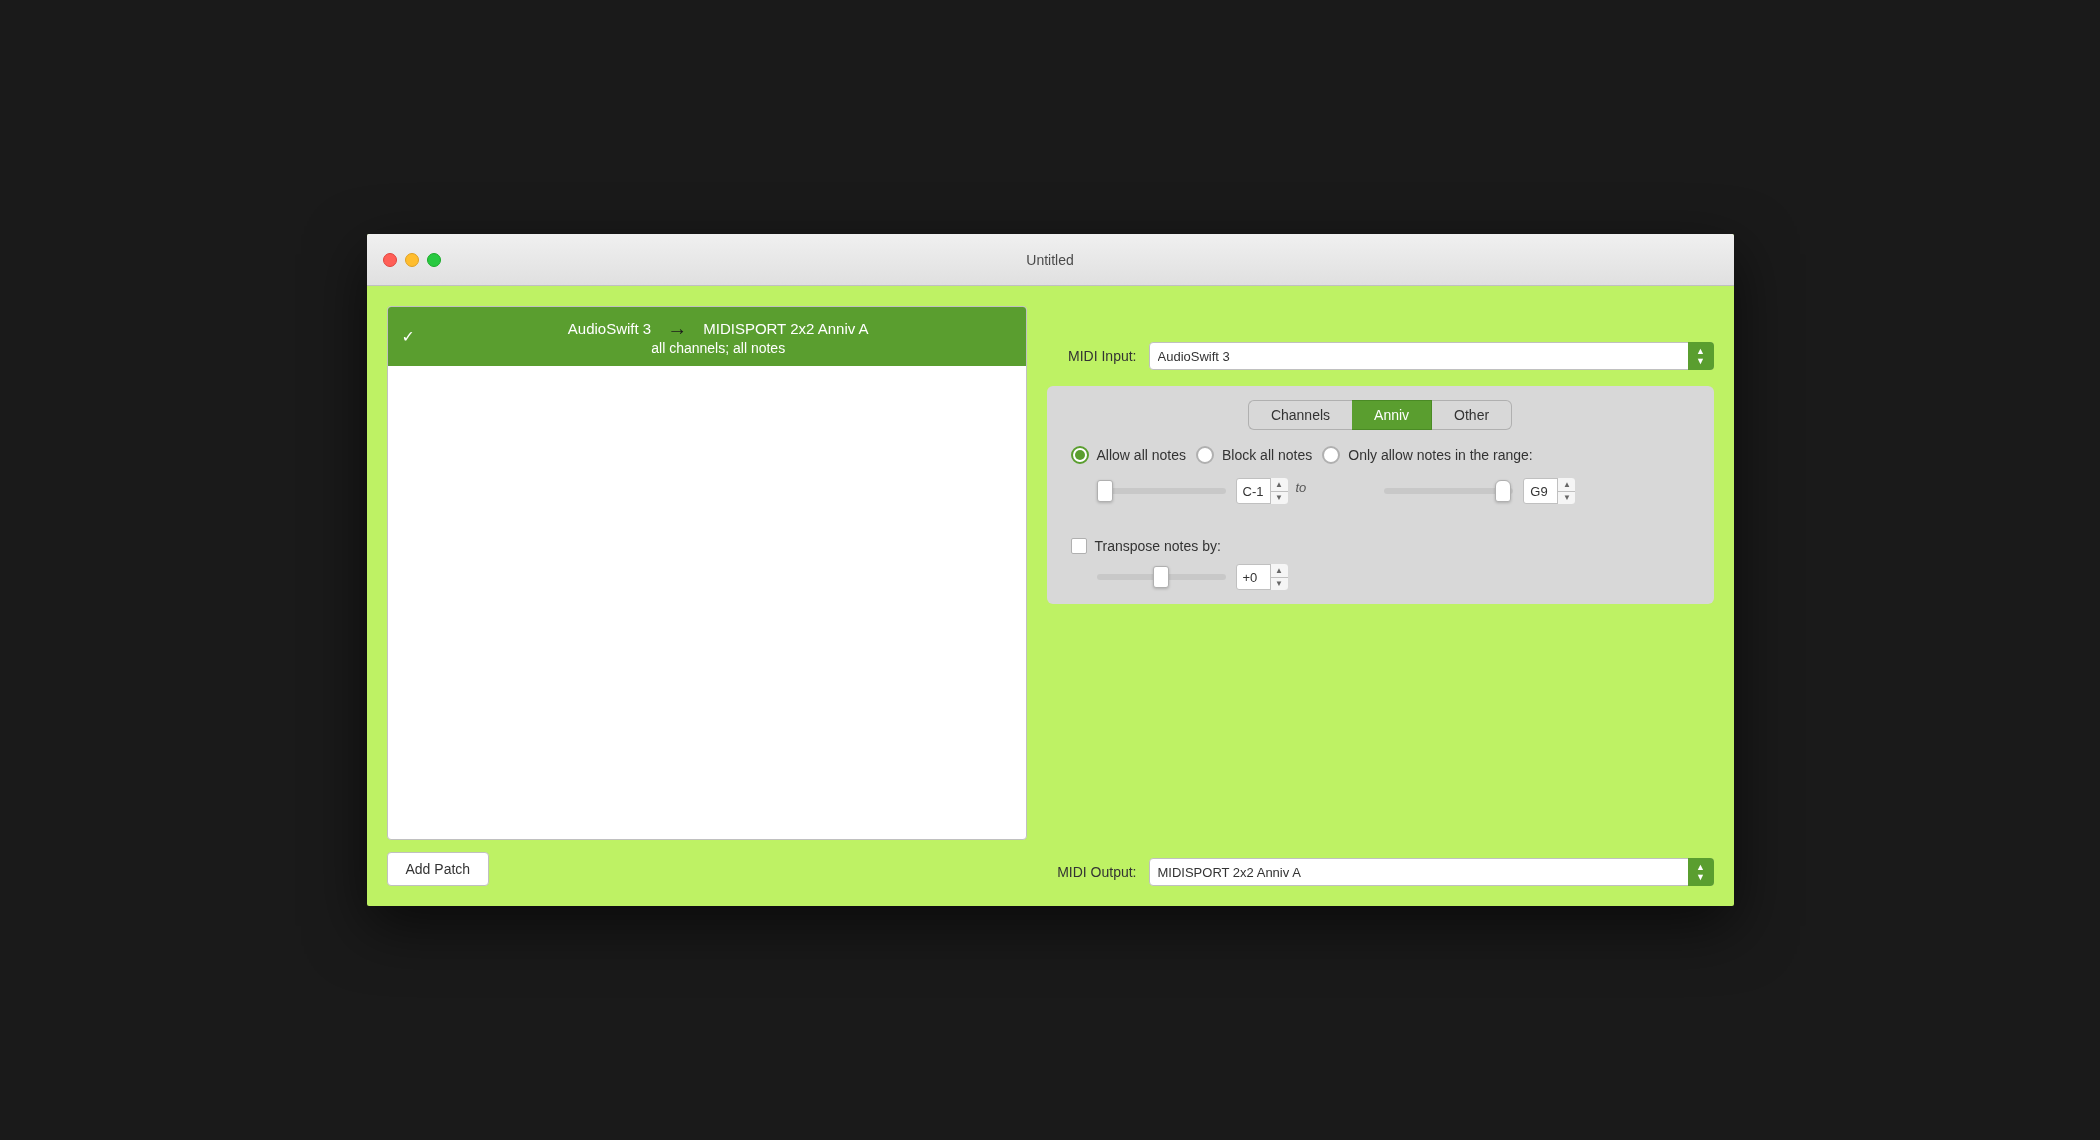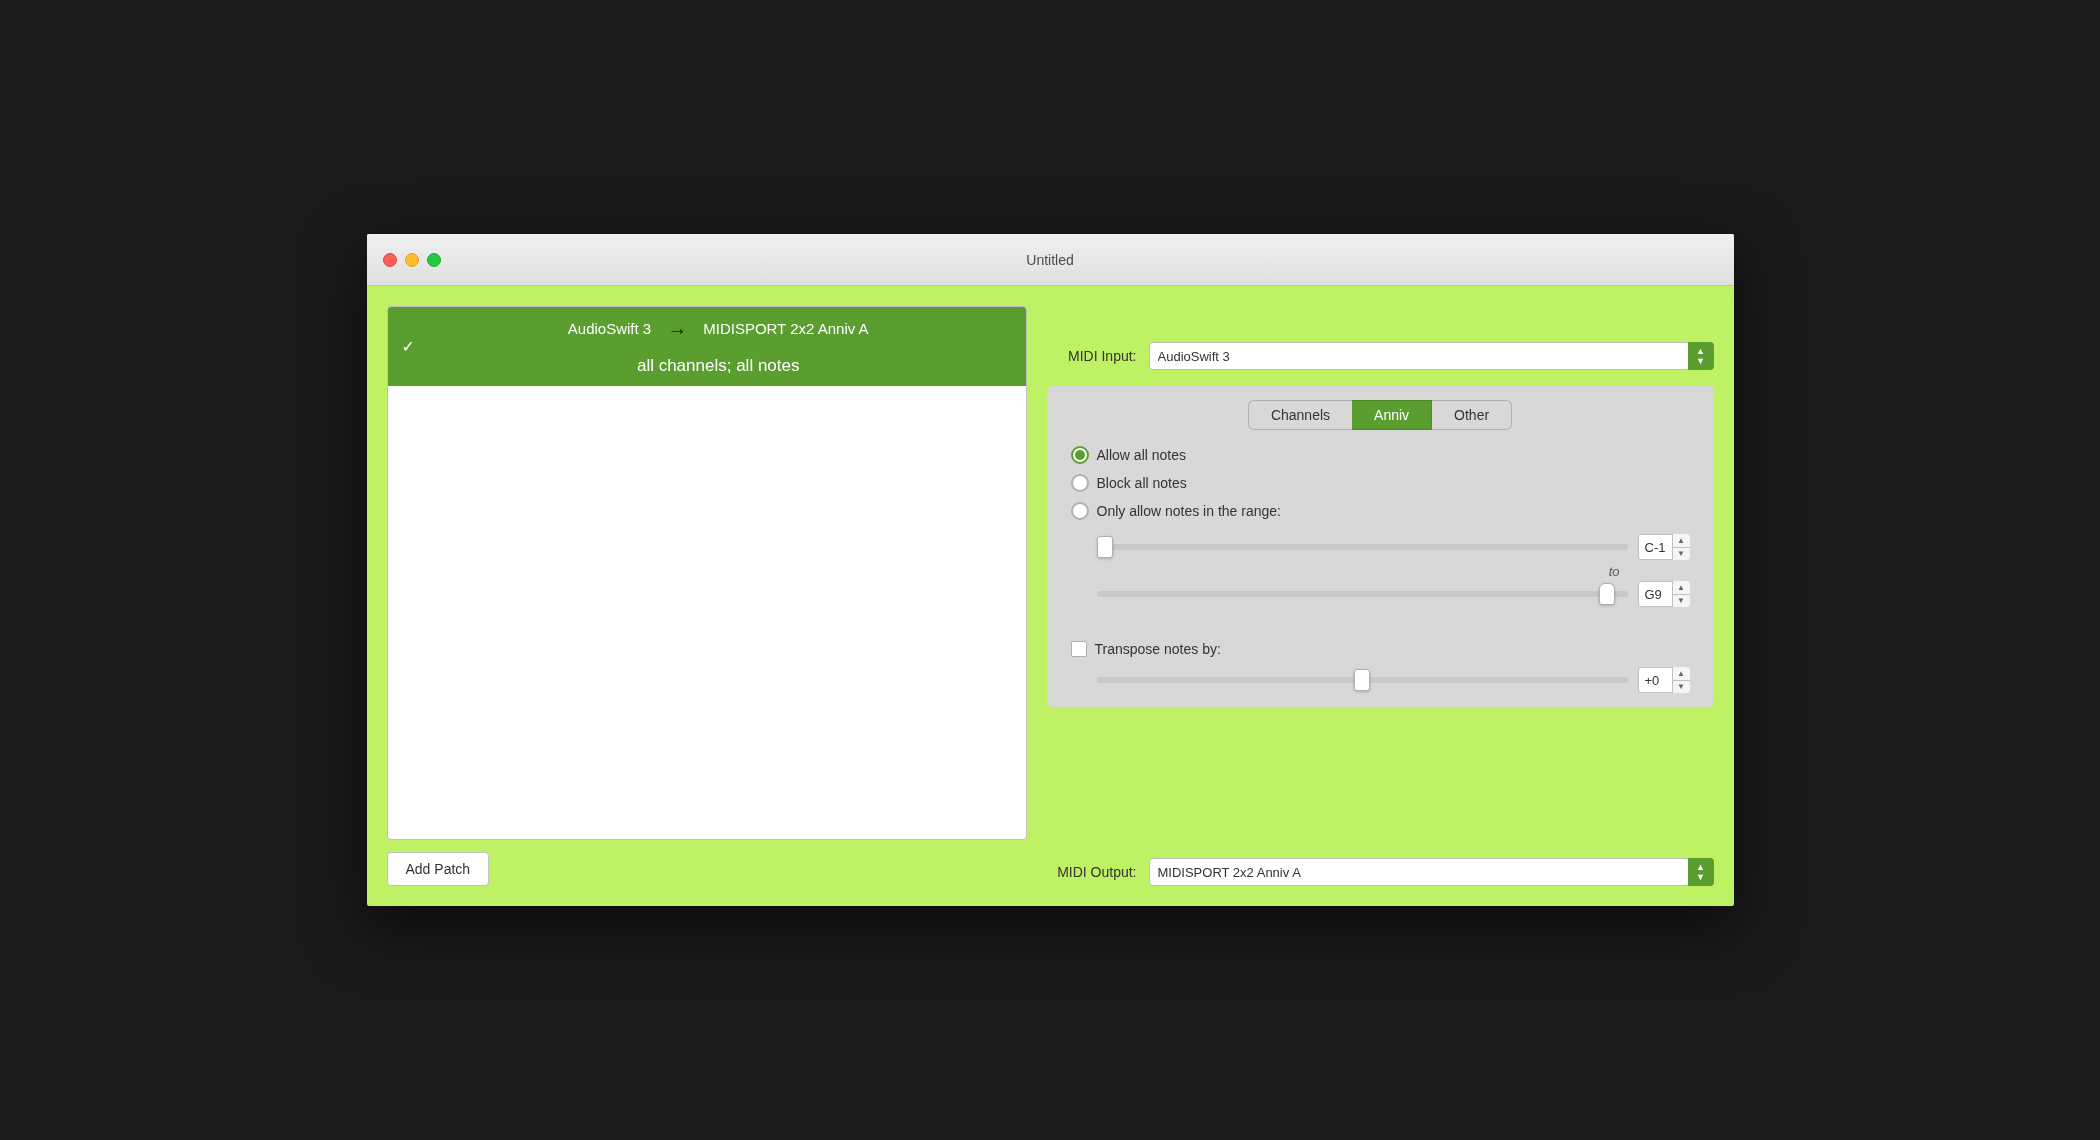--- a/index.html
+++ b/index.html
@@ -111,22 +111,22 @@
       font-weight: 500;
     }
 
     .patch-arrow {
       color: #1a1a1a;
       font-size: 20px;
     }
 
     .patch-subtitle {
       color: white;
-      font-size: 17px;
-      margin-top: 16px;
+      font-size: 14px;
+      margin-top: 0;
     }
 
     .add-patch-btn {
       background: white;
       border: 1px solid #c0c0c0;
       border-radius: 4px;
       padding: 8px 18px;
       font-size: 14px;
       cursor: pointer;
       align-self: flex-start;
@@ -243,21 +243,21 @@
     
     .notes-content {
       display: flex;
       flex-direction: column;
       gap: 14px;
       padding: 0 10px;
     }
 
     .radio-group {
       display: flex;
-      flex-direction: column;
+      flex-direction: row;
       gap: 10px;
     }
 
     .radio-row {
       display: flex;
       align-items: center;
       gap: 8px;
       cursor: pointer;
     }
 
@@ -387,22 +387,21 @@
       height: 22px;
       background: white;
       border: 1px solid #b0b0b0;
       border-radius: 3px;
       cursor: pointer;
       box-shadow: 0 1px 3px rgba(0,0,0,0.2);
     }
 
     .range-sliders {
       display: flex;
-      flex-direction: column;
-      gap: 2px;
+      gap: 8px;
       margin-left: 26px;
     }
 
     .range-slider-row {
       display: flex;
       align-items: center;
       gap: 10px;
     }
 
     .range-input {

